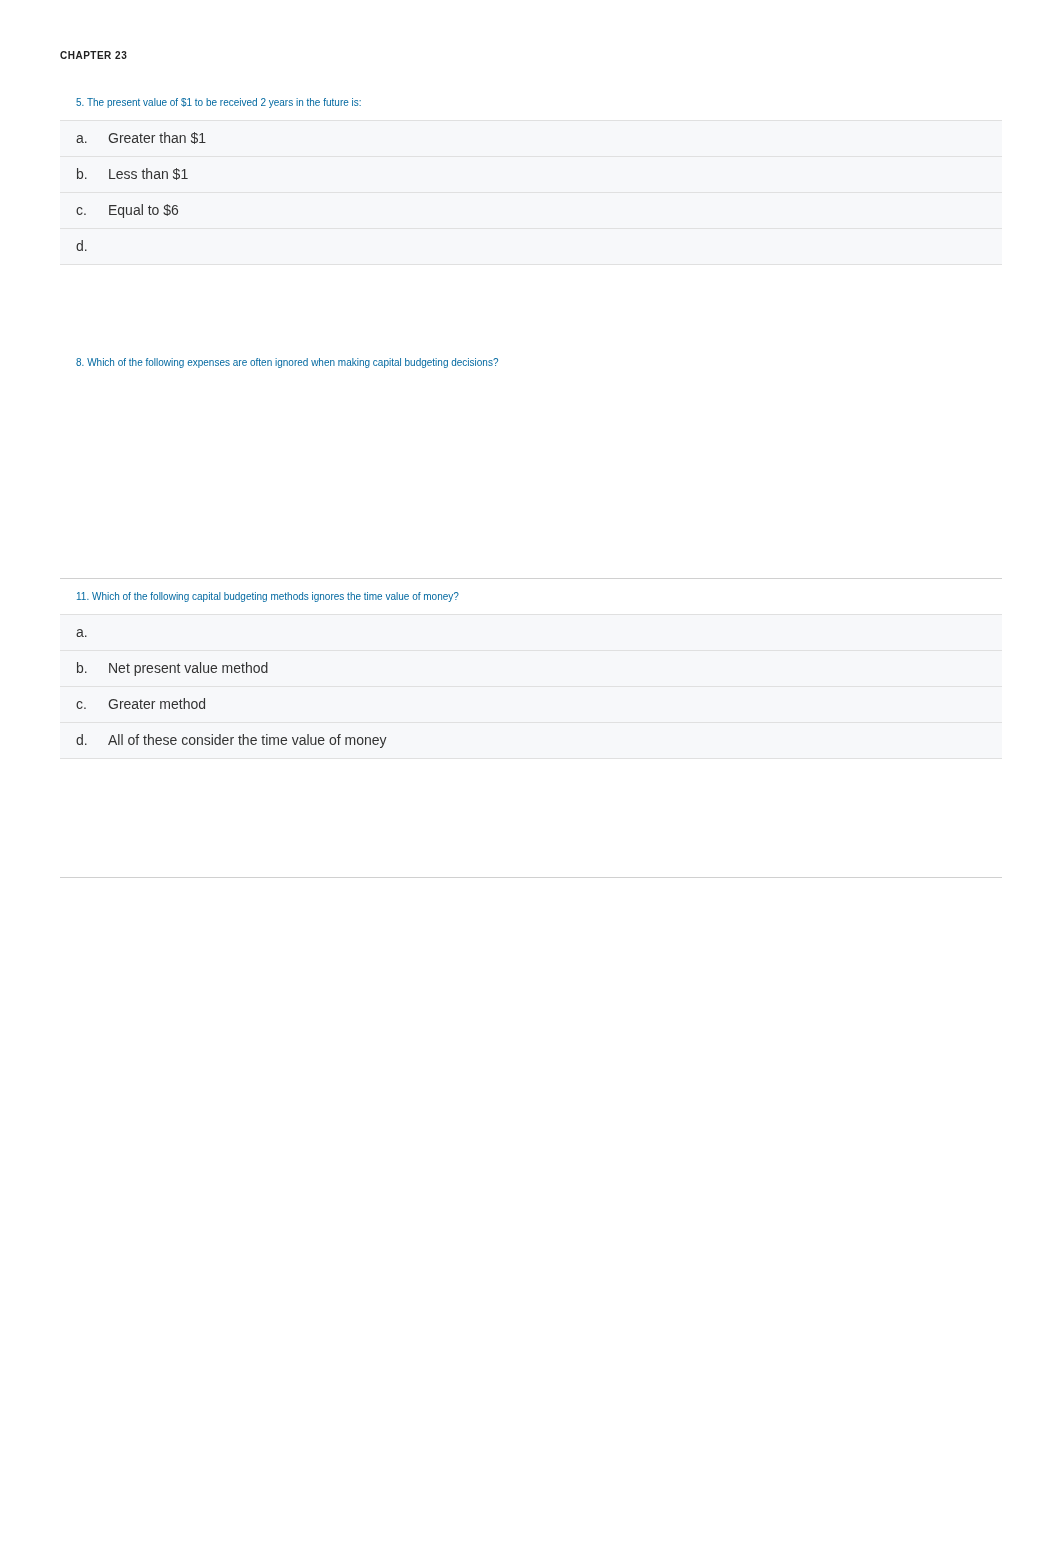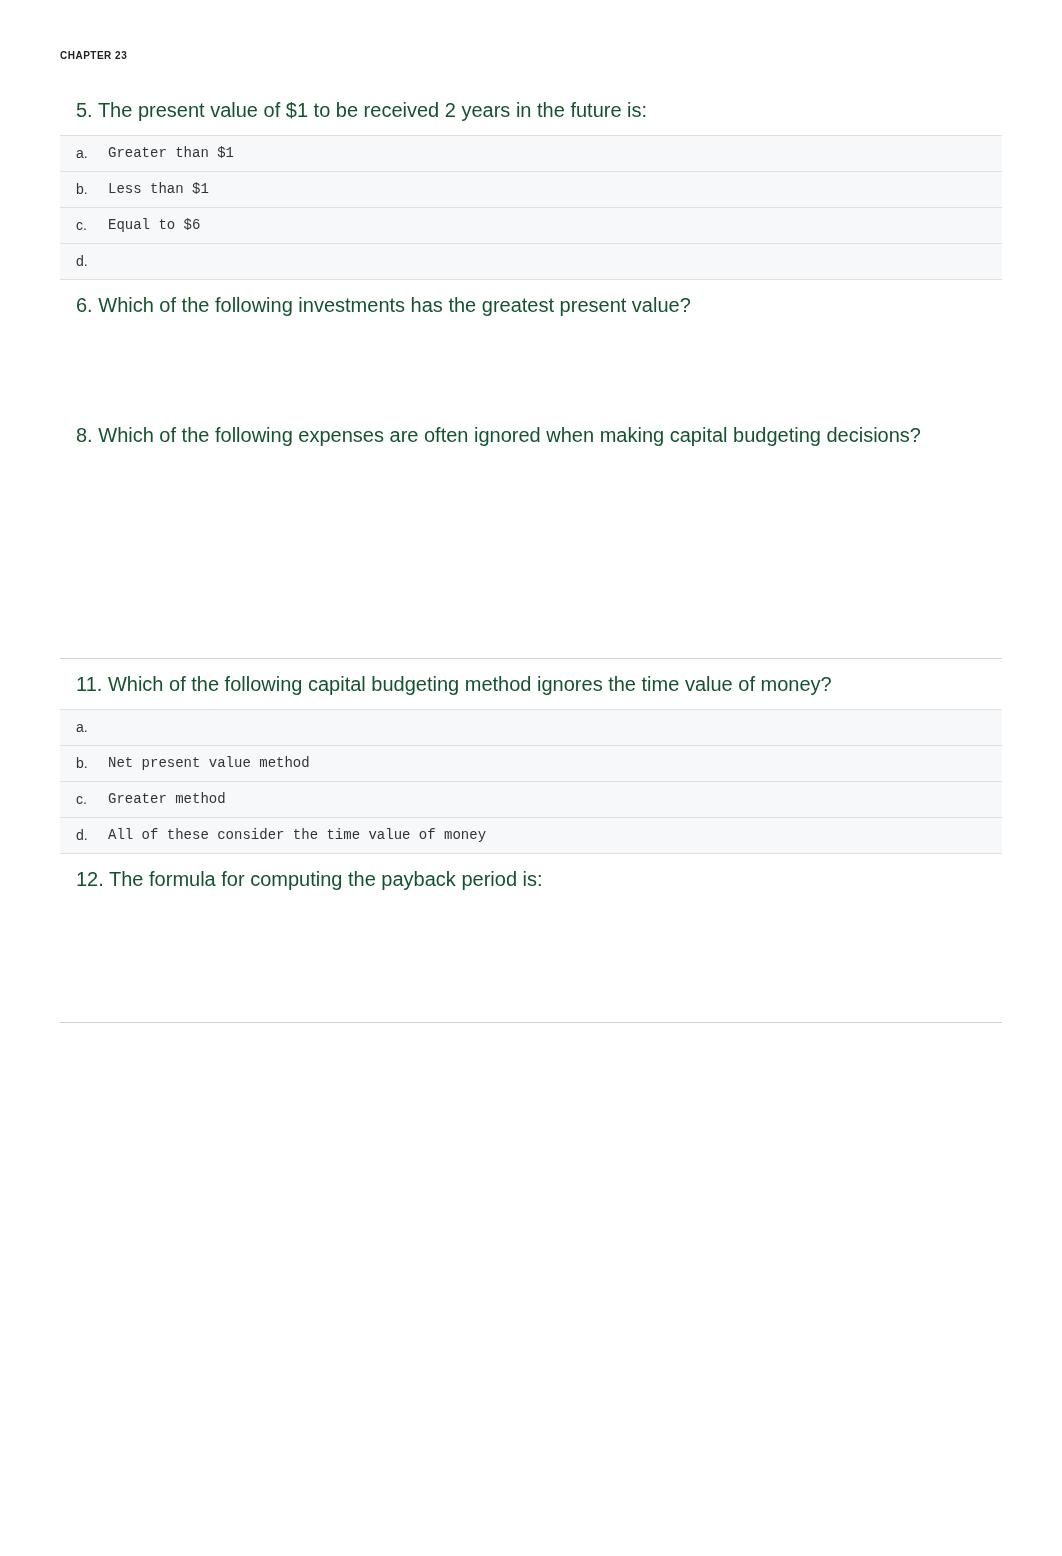--- a/index.html
+++ b/index.html
@@ -25,22 +25,22 @@
       margin-top: 10px;
       letter-spacing: 0.5px;
     }
 
     .question-block {
       margin-bottom: 0px;
     }
 
     .question-text {
       padding: 10px 16px;
-      font-size: 20px;
-      color: #14532d;
+      font-size: 10px;
+      color: #0369a1;
       line-height: 1.5;
     }
 
     .answer-row {
       display: flex;
       align-items: flex-start;
       padding: 7px 16px;
       border-top: 1px solid #e0e0e0;
       font-size: 14px;
       color: #333;
@@ -53,21 +53,20 @@
     }
 
     .answer-label {
       min-width: 32px;
       font-size: 14px;
       color: #333;
     }
 
     .answer-text {
       flex: 1;
-      font-family: Liberation Mono, monospace;
     }
 
     .section-divider {
       border: none;
       border-top: 1px solid #d0d0d0;
       margin: 18px 0 0 0;
     }
 
     .spacer {
       height: 80px;
@@ -98,64 +97,56 @@
   <div class="answer-row">
     <span class="answer-label">c.</span>
     <span class="answer-text">Equal to $6</span>
   </div>
   <div class="answer-row">
     <span class="answer-label">d.</span>
   </div>
 </div>
 
 <div class="question-block">
-  <div class="question-text">
-    <span>6.</span>
-    <span>Which of the following investments has the greatest present value?</span>
-  </div>
   <div class="spacer"></div>
 </div>
 
 <div class="question-block">
   <div class="question-text">
     <span>8.</span>
     <span>Which of the following expenses are often ignored when making capital budgeting decisions?</span>
   </div>
   <div class="spacer"></div>
 </div>
 
 <div class="question-block">
   <div class="spacer-lg"></div>
 </div>
 
 <hr class="section-divider">
 
 <div class="question-block">
   <div class="question-text">
     <span>11.</span>
-    <span>Which of the following capital budgeting method ignores the time value of money?</span>
+    <span>Which of the following capital budgeting methods ignores the time value of money?</span>
   </div>
   <div class="answer-row">
     <span class="answer-label">a.</span>
   </div>
   <div class="answer-row">
     <span class="answer-label">b.</span>
     <span class="answer-text">Net present value method</span>
   </div>
   <div class="answer-row">
     <span class="answer-label">c.</span>
     <span class="answer-text">Greater method</span>
   </div>
   <div class="answer-row">
     <span class="answer-label">d.</span>
     <span class="answer-text">All of these consider the time value of money</span>
   </div>
 </div>
 
 <div class="question-block">
-  <div class="question-text">
-    <span>12.</span>
-    <span>The formula for computing the payback period is:</span>
-  </div>
   <div class="spacer-lg"></div>
 </div>
 
 <hr class="section-divider">
 
 </body></html>

